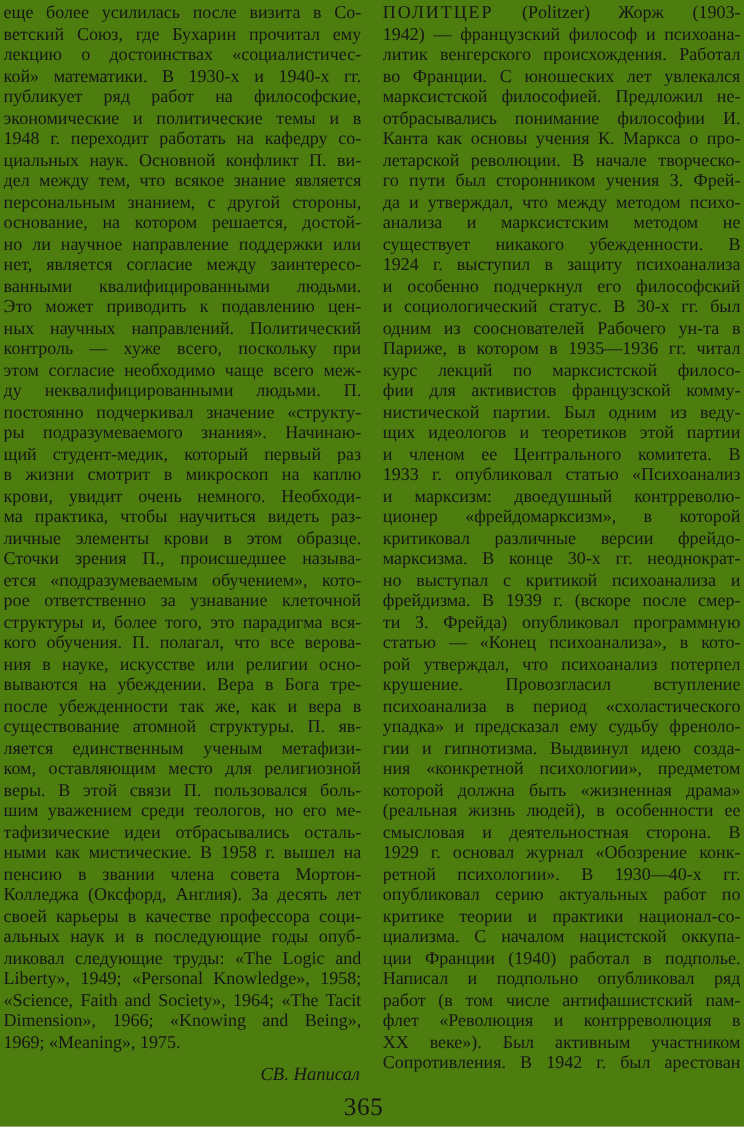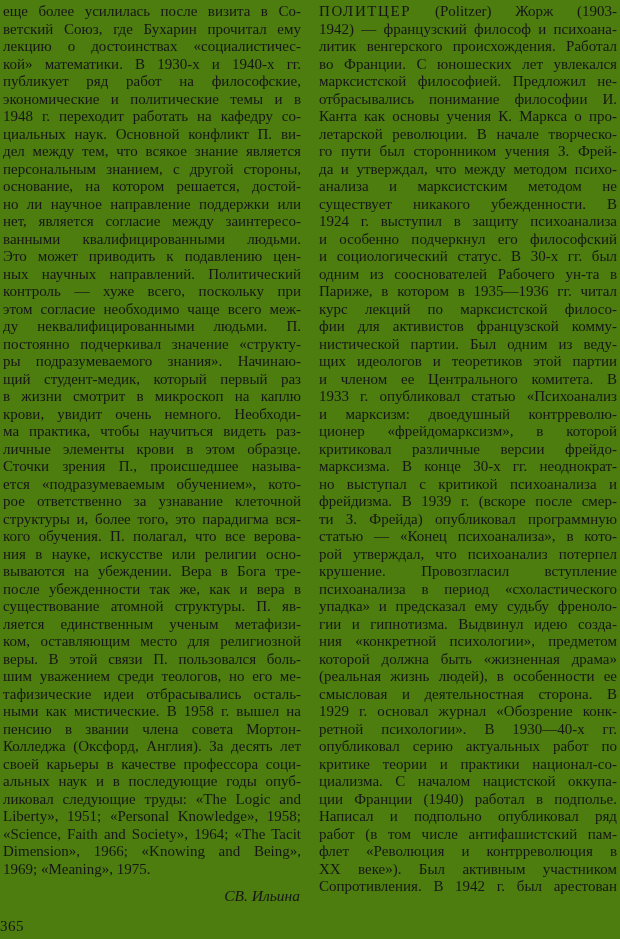--- a/index.html
+++ b/index.html
@@ -54,21 +54,22 @@
     text-align: right;
     font-style: italic;
     font-size: 15.5px;
     padding-right: 1px;
   }
   .page-number {
     position: absolute;
     left: 0;
     right: 14px;
     bottom: 4px;
-    font-size: 15px;
+    text-align: center;
+    font-size: 21px;
     letter-spacing: 0.5px;
   }
 </style>
 </head>
 <body>
 
 <div class="page">
   <div class="columns">
 
     <div class="column">
@@ -112,26 +113,26 @@
           <div class="line">ком, оставляющим место для религиозной</div>
           <div class="line">веры. В этой связи П. пользовался боль-</div>
           <div class="line">шим уважением среди теологов, но его ме-</div>
           <div class="line">тафизические идеи отбрасывались осталь-</div>
           <div class="line">ными как мистические. В 1958 г. вышел на</div>
           <div class="line">пенсию в звании члена совета Мортон-</div>
           <div class="line">Колледжа (Оксфорд, Англия). За десять лет</div>
           <div class="line">своей карьеры в качестве профессора соци-</div>
           <div class="line">альных наук и в последующие годы опуб-</div>
           <div class="line">ликовал следующие труды: «The Logic and</div>
-          <div class="line">Liberty», 1951; «Personal Knowledge», 1958;</div>
+          <div class="line">Liberty», 1949; «Personal Knowledge», 1958;</div>
           <div class="line">«Science, Faith and Society», 1964; «The Tacit</div>
           <div class="line">Dimension», 1966; «Knowing and Being»,</div>
         </div>
       <div class="line-left">1969; «Meaning», 1975.</div>
-      <div class="signature">СВ. Ильина</div>
+      <div class="signature">СВ. Написал</div>
     </div>
 
     <div class="column">
       <div class="line">
         <span class="headword">ПОЛИТЦЕР</span><span> (Politzer) Жорж (1903-</span>
       </div>
       <div>
           <div class="line">1942) — французский философ и психоана-</div>
           <div class="line">литик венгерского происхождения. Работал</div>
           <div class="line">во Франции. С юношеских лет увлекался</div>

